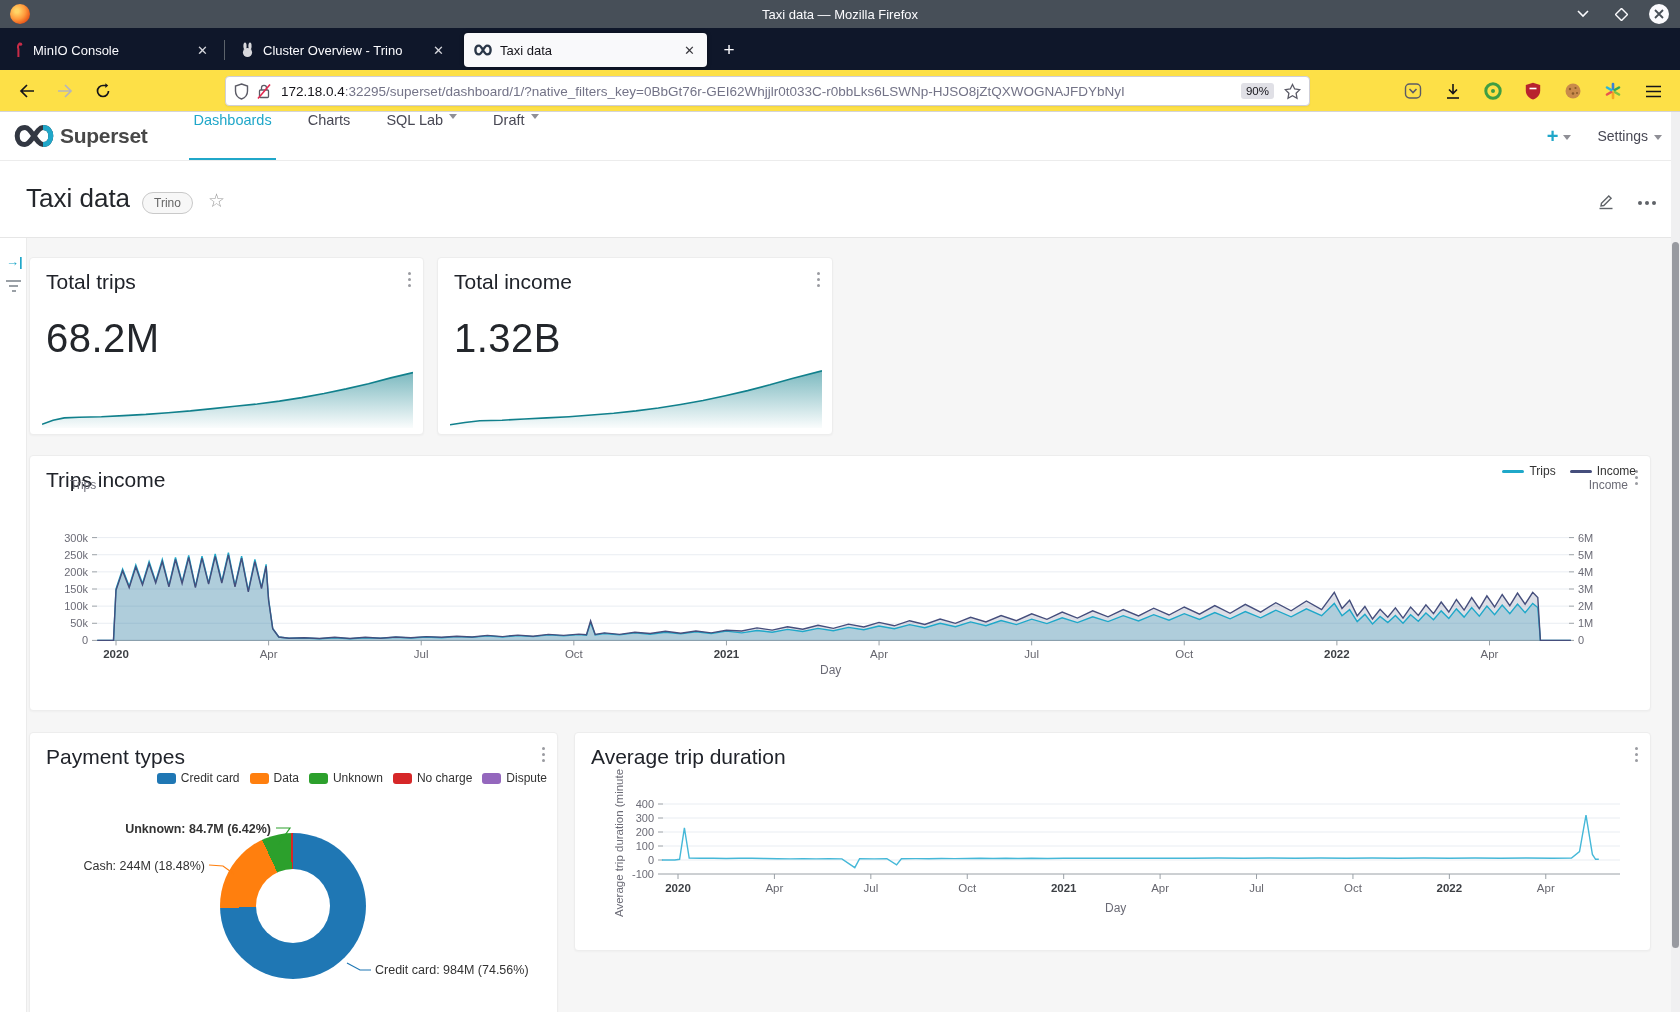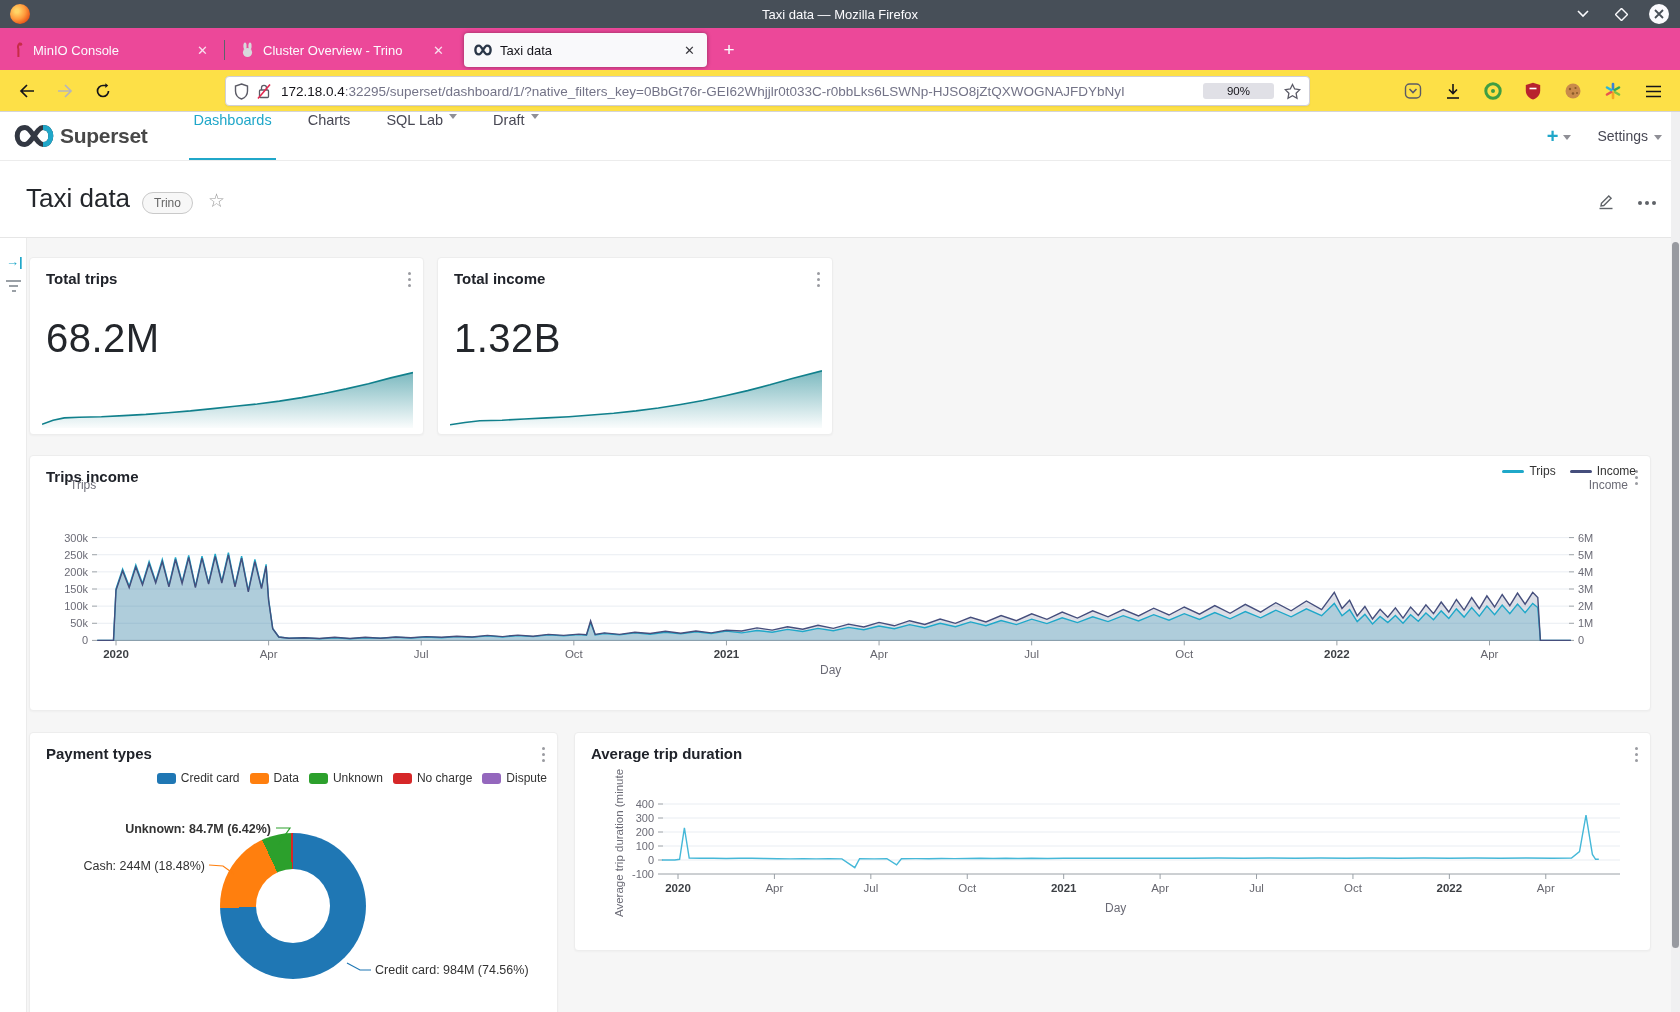--- a/index.html
+++ b/index.html
@@ -8,34 +8,34 @@
   .screen { position:relative; width:1680px; height:1012px; overflow:hidden; background:#f6f6f6; }
 
   
   .titlebar { position:absolute; left:0; top:0; width:100%; height:28px; background:#474f58; display:flex; align-items:center; }
   .ff-logo { position:absolute; left:10px; top:4px; width:20px; height:20px; border-radius:50%;
              background:radial-gradient(circle at 35% 35%, #ffd567 10%, #ff9a3c 45%, #e44a12 80%); }
   .win-title { width:100%; text-align:center; color:#fbfbfe; font-size:13px; }
   .win-controls { position:absolute; right:10px; top:0; height:28px; display:flex; align-items:center; gap:16px; }
   .win-btn { width:22px; height:22px; display:flex; align-items:center; justify-content:center; cursor:default; }
 
-  .tabbar { position:absolute; left:0; top:28px; width:100%; height:42px; background:#ec4899; display:flex; align-items:flex-end;text-decoration:underline; }
+  .tabbar { position:absolute; left:0; top:28px; width:100%; height:42px; background:#0f172a; display:flex; align-items:flex-end;text-decoration:underline; }
   .tab { position:absolute; top:5px; height:34px; border-radius:4px; display:flex; align-items:center; padding:0 10px; gap:8px; font-size:13px; color:#fbfbfe; }
   .tab .tab-title { white-space:nowrap; overflow:hidden; flex:1; }
   .tab .tab-close { color:inherit; font-size:13px; opacity:.85; padding:0 2px; }
   .tab.active { background:#f9f9fb; color:#15141a; box-shadow:0 0 4px rgba(0,0,0,.4); }
   .tab-sep { position:absolute; top:12px; width:1px; height:20px; background:#5c636b; }
   .newtab-btn { position:absolute; top:8px; width:28px; height:28px; color:#fbfbfe; font-size:19px; display:flex; align-items:center; justify-content:center; border-radius:4px; }
 
   .toolbar { position:absolute; left:0; top:70px; width:100%; height:42px; background:#fde047; border-bottom:1px solid #d4d4d9; display:flex; align-items:center; }
   .nav-btn { width:30px; height:30px; display:flex; align-items:center; justify-content:center; border-radius:4px; }
   .urlbar { position:absolute; left:225px; top:6px; width:1085px; height:30px; background:#fff; border:1px solid #cfcfd8; border-radius:4px; display:flex; align-items:center; padding:0 8px; box-shadow:0 1px 2px rgba(0,0,0,.06); }
   .url-text { flex:1; font-size:13.5px; color:#737387; white-space:nowrap; overflow:hidden; }
   .url-host { color:#15141a; }
-  .zoom-pill { background:#e0e0e6; border-radius:3px; font-size:11.5px; color:#15141a; padding:2px 24px; margin-right:10px; }
+  .zoom-pill { background:#e0e0e6; border-radius:3px; font-size:11.5px; color:#15141a; padding:2px 5px; margin-right:10px; }
   .tb-icons { position:absolute; right:14px; top:0; height:42px; display:flex; align-items:center; gap:14px; }
   .tb-ic { width:26px; height:26px; display:flex; align-items:center; justify-content:center; border-radius:4px; }
 
   
   .app-header { position:absolute; left:0; top:112px; width:100%; height:49px; background:#fff; border-bottom:1px solid #ececec; display:flex; align-items:center; }
   .brand { display:flex; align-items:center; gap:6px; margin-left:14px; }
   .brand-name { font-size:21px; font-weight:bold; color:#484848; letter-spacing:-0.3px; }
   .app-nav { display:flex; height:100%; margin-left:28px; }
   .nav-item { display:flex; align-items:flex-start; padding:0 18px; font-size:14.5px; color:#484854; gap:6px; position:relative; }
   .nav-item.active { color:#20a7c9; }
@@ -54,21 +54,21 @@
   .hdots i { width:4px; height:4px; border-radius:50%; background:#5f6368; }
 
   
   .dash-body { position:absolute; left:0; top:238px; width:100%; height:774px; background:#f6f6f6; }
   .filter-strip { position:absolute; left:0; top:0; width:27px; height:100%; background:#fff; border-right:1px solid #ebebeb; }
   .fs-expand { position:absolute; left:6px; top:16px; color:#20a7c9; font-size:13px; font-weight:bold; }
   .fs-filter { position:absolute; left:6px; top:42px; display:flex; flex-direction:column; gap:3px; align-items:center; }
   .fs-filter i { height:2px; background:#9aa0a6; display:block; }
 
   .panel { position:absolute; background:#fff; border:1px solid #ededed; border-radius:4px; box-shadow:0 1px 2px rgba(0,0,0,.03); }
-  .panel-title { position:absolute; left:16px; top:12px; font-size:15px; font-weight:bold; color:#20232a; }
+  .panel-title { position:absolute; left:16px; top:12px; font-size:21px; font-weight:normal; color:#20232a; }
   .kebab { position:absolute; right:12px; top:14px; display:flex; flex-direction:column; gap:3px; align-items:center; }
   .kebab i { width:3px; height:3px; border-radius:50%; background:#9a9ba1; }
 
   .big-number { position:absolute; left:16px; top:58px; font-size:40px; color:#23262b; letter-spacing:.5px; }
   .spark { position:absolute; left:12px; right:12px; bottom:6px; height:62px; }
 
   .chart-legend { position:absolute; display:flex; align-items:center; gap:14px; font-size:12px; color:#333; }
   .leg-line { display:inline-block; width:22px; height:3px; border-radius:2px; margin-right:5px; vertical-align:middle; }
   .leg-chip { display:inline-block; width:19px; height:11px; border-radius:3px; margin-right:5px; vertical-align:middle; }
   .leg-item { display:flex; align-items:center; }

